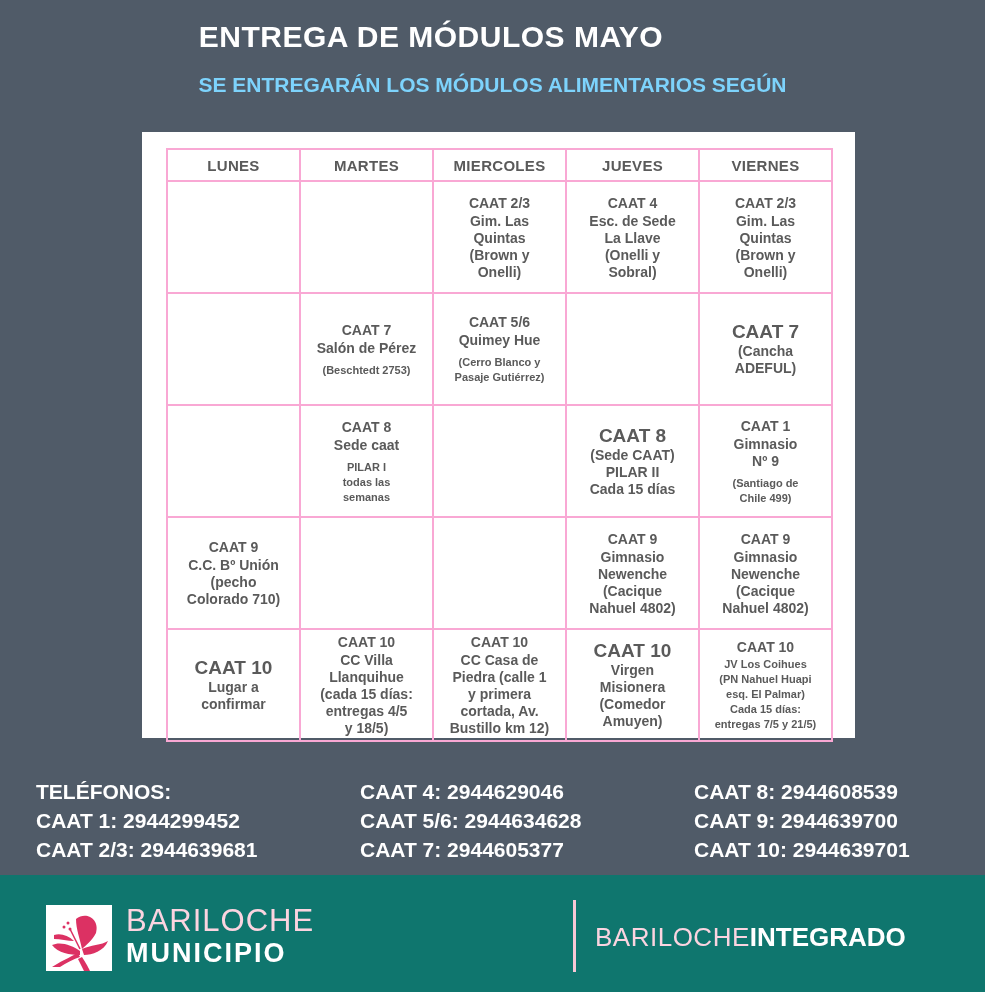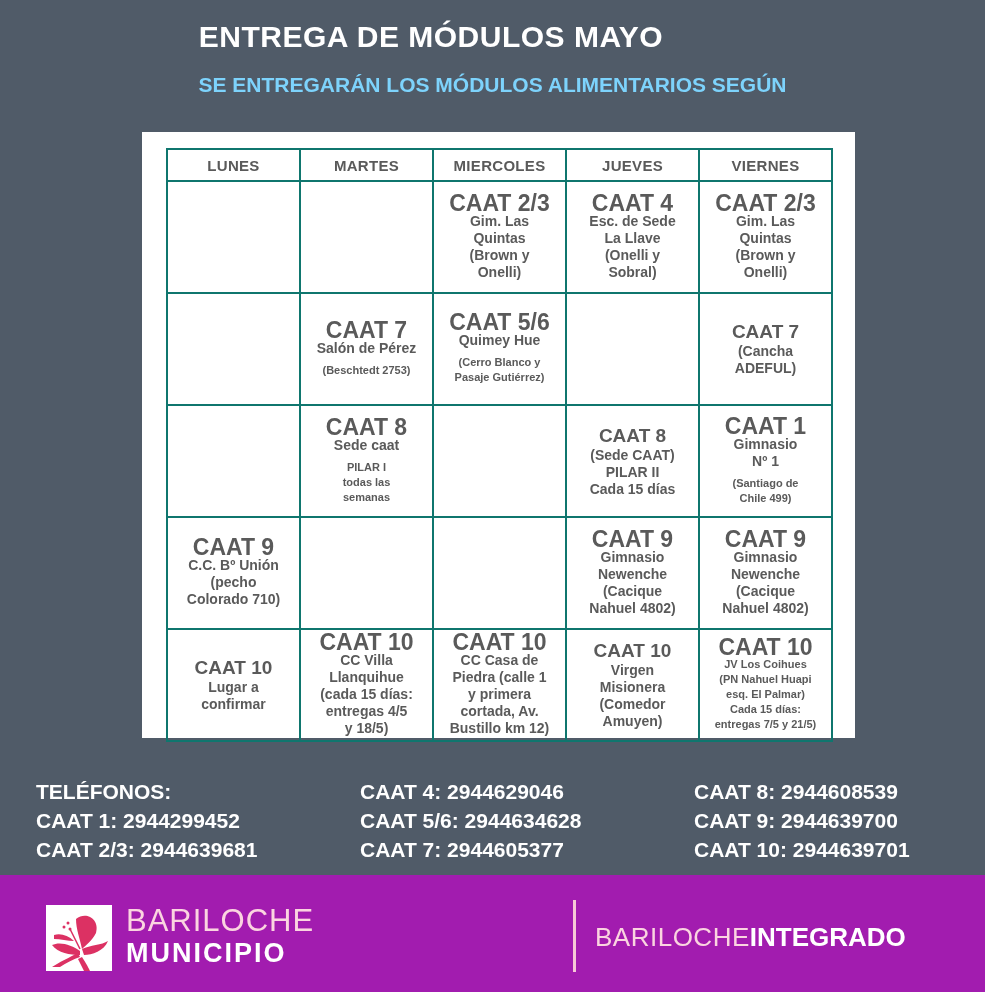--- a/index.html
+++ b/index.html
@@ -20,42 +20,42 @@
   .card {
     position:absolute; left:142px; top:132px; width:713px; height:606px;
     background:#fff;
   }
   table.sched {
     position:absolute; left:24px; top:16px;
     border-collapse:collapse; table-layout:fixed;
     width:667px;
   }
   table.sched th, table.sched td {
-    border:2px solid #0f766e;
+    border:2px solid #f9a8d4;
     text-align:center; vertical-align:middle;
     color:#5a5a5a; padding:2px 14px;
   }
   table.sched th {
     height:26px; font-size:15px; font-weight:bold; letter-spacing:0.3px;
   }
   table.sched td { height:106px; font-weight:bold; }
   .row5 td { height:104px; }
-  .c-title { font-size:23px; line-height:19px; }
+  .c-title { font-size:14px; line-height:19px; }
   .c-title.big { font-size:19px; line-height:22px; }
   .c-line { font-size:14px; line-height:17px; }
   .c-small { font-size:11px; line-height:15px; }
   .c-gap { margin-top:6px; }
   .phones {
     position:absolute; top:762px; left:36px; width:940px;
     color:#fff; font-weight:bold; font-size:21px; line-height:29px;
   }
   .phone-col { position:absolute; top:0;margin-top:15px; }
   .footer {
     position:absolute; left:0; top:875px; width:985px; height:117px;
-    background:#a21caf;
+    background:#0f766e;
   }
   .logo-box {
     position:absolute; left:46px; top:30px; width:66px; height:66px;
     background:#fff;
   }
   .brand1 {
     position:absolute; left:126px; top:28px; color:#fbd4e0;
     font-size:31px; letter-spacing:1px; font-weight:normal;
   }
   .brand2 {
@@ -149,21 +149,21 @@
           <td></td>
           <td>
             <div class="c-title big">CAAT 8</div>
             <div class="c-line">(Sede CAAT)</div>
             <div class="c-line">PILAR II</div>
             <div class="c-line">Cada 15 días</div>
           </td>
           <td>
             <div class="c-title">CAAT 1</div>
             <div class="c-line">Gimnasio</div>
-            <div class="c-line">Nº 1</div>
+            <div class="c-line">Nº 9</div>
             <div class="c-small c-gap">(Santiago de</div>
             <div class="c-small">Chile 499)</div>
           </td>
         </tr>
         <tr>
           <td>
             <div class="c-title">CAAT 9</div>
             <div class="c-line">C.C. Bº Unión</div>
             <div class="c-line">(pecho</div>
             <div class="c-line">Colorado 710)</div>

